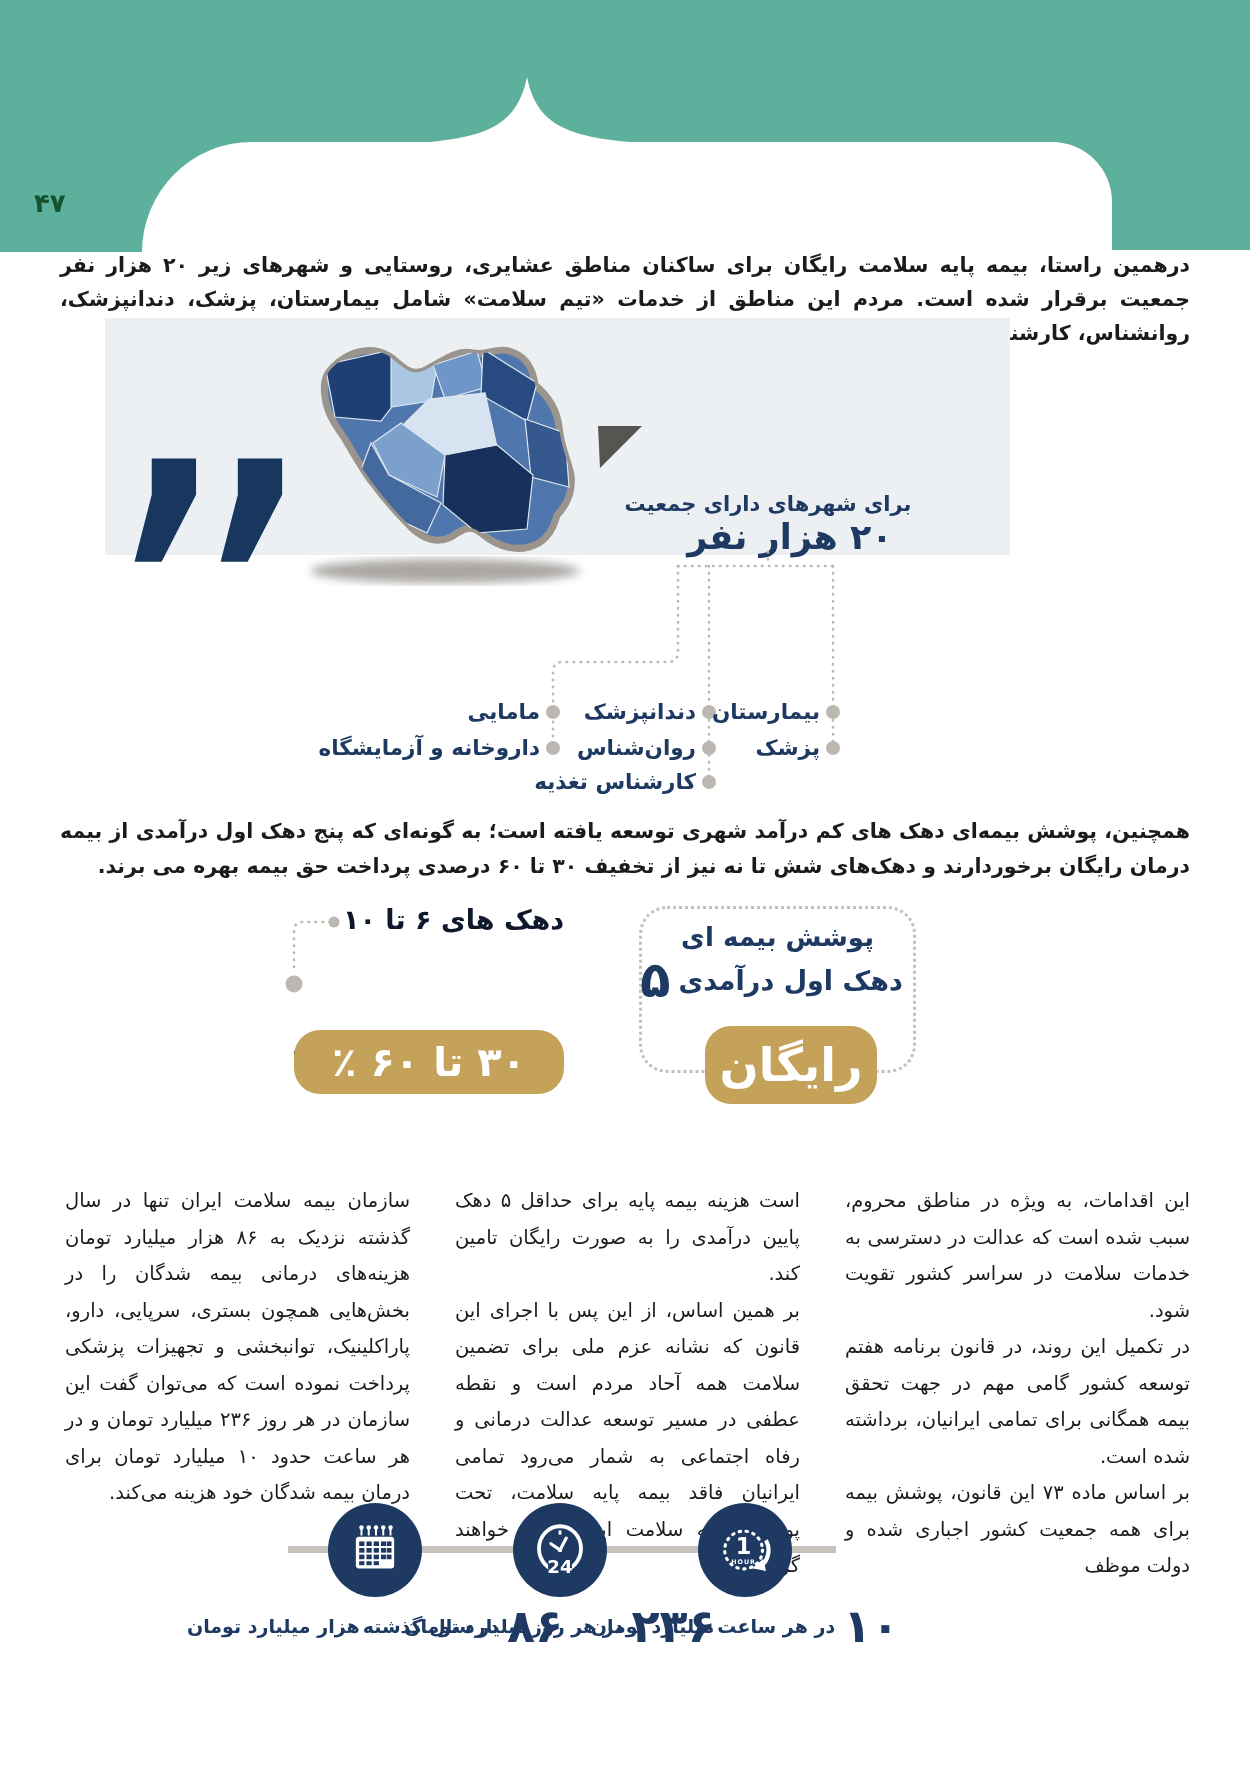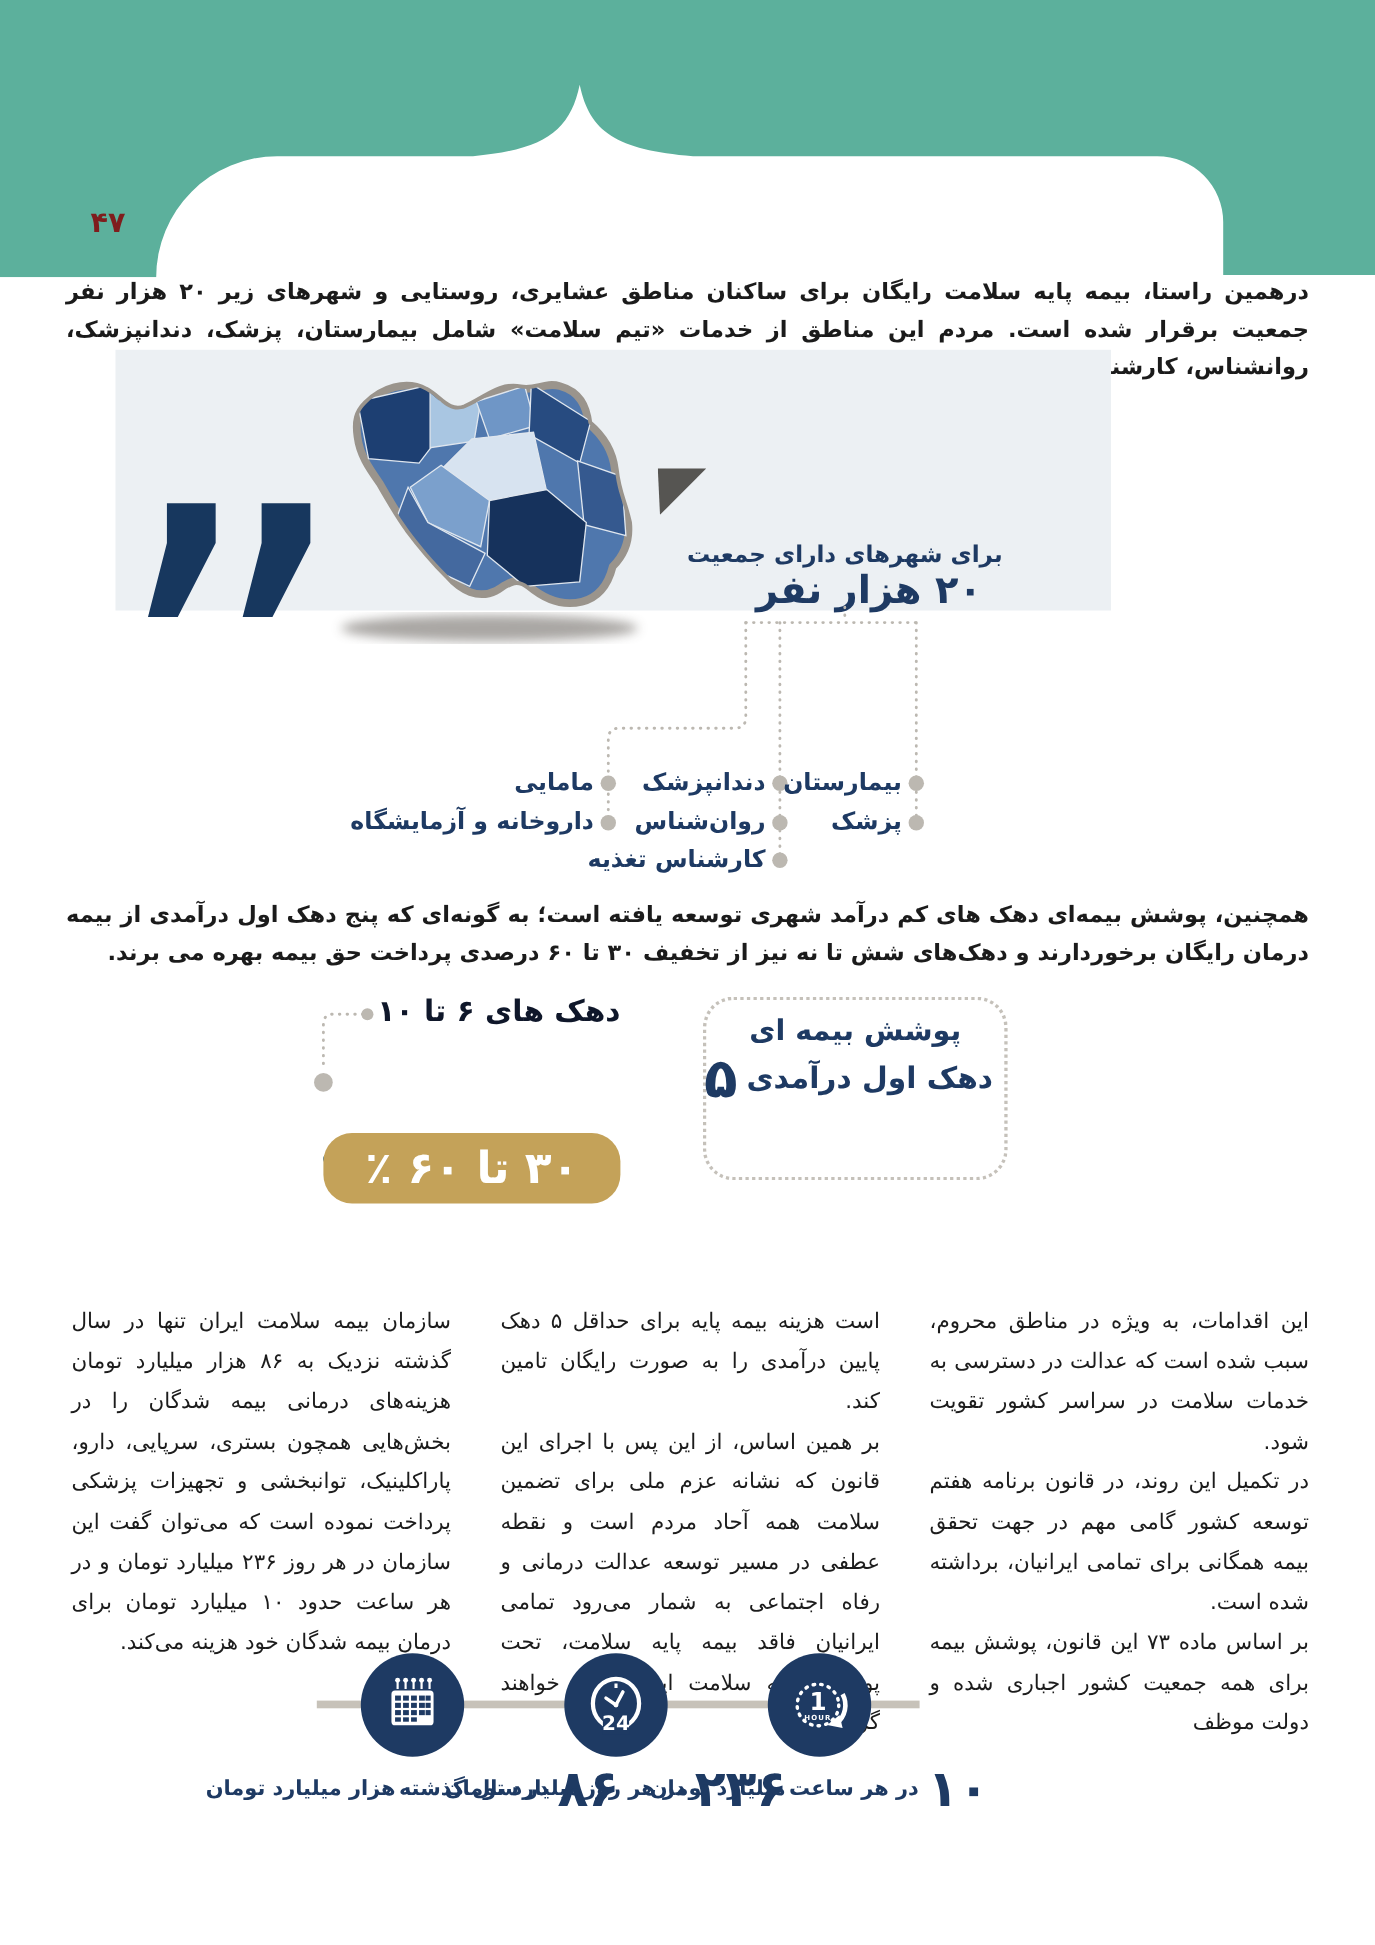--- a/index.html
+++ b/index.html
@@ -1,20 +1,20 @@
 <!DOCTYPE html>
 <html lang="fa"><head>
 <meta charset="utf-8">
 <style>
   html,body{margin:0;padding:0;background:#fff;}
   .page{position:relative;width:1250px;height:1768px;background:#ffffff;overflow:hidden;
         font-family:"DejaVu Sans",sans-serif;}
   .abs{position:absolute;}
   
-  .page-number{left:34px;top:188px;width:80px;text-align:right;color:#7f1d1d;
+  .page-number{left:34px;top:188px;width:80px;text-align:left;color:#14532d;
                font-size:26px;font-weight:bold;}
   
   .para{direction:rtl;text-align:justify;color:#1b1b1b;}
   .intro{left:60px;top:248px;width:1130px;font-size:20.5px;line-height:34px;font-weight:bold;}
   .mid-para{left:60px;top:814px;width:1130px;font-size:20.5px;line-height:35px;font-weight:bold;}
   
   .panel{left:105px;top:318px;width:905px;height:237px;background:#ecf0f3;}
   .quote{left:98px;top:408px;font-size:430px;line-height:1;color:#17375e;
          font-family:"DejaVu Sans",sans-serif;z-index:3;}
   .badge{left:627px;top:424px;width:283px;height:46px;background:#c4a259;border-radius:23px;
@@ -138,20 +138,21 @@
   <div class="abs svc" style="right:710px;top:735px;">داروخانه و آزمایشگاه</div>
 
   <div class="abs para mid-para">همچنین، پوشش بیمه‌ای دهک های کم درآمد شهری توسعه یافته است؛ به گونه‌ای که پنج دهک اول درآمدی از بیمه درمان رایگان برخوردارند و دهک‌های شش تا نه نیز از تخفیف ۳۰ تا ۶۰ درصدی پرداخت حق بیمه بهره می برند.</div>
 
   <div class="abs free-box"></div>
   <div class="abs free-line1">پوشش بیمه ای</div>
   <div class="abs free-line2">
     <span class="big-digit">۵</span>
     <span class="free-line2-text">دهک اول درآمدی</span>
   </div>
+  <div class="abs gold-pill pill-free">رایگان</div>
 
   <div class="abs decile-label">دهک های ۶ تا ۱۰</div>
   <svg class="abs" style="left:275px;top:900px;" width="80" height="105" viewBox="275 900 80 105">
     <path d="M330,922 H302 Q294,922 294,932 V968" fill="none" stroke="#bcb8b1" stroke-width="2.6" stroke-linecap="round" stroke-dasharray="0.5 6.5"></path>
     <circle cx="334" cy="922" r="5.5" fill="#bcb8b1"></circle>
     <circle cx="294" cy="984" r="8.5" fill="#bcb8b1"></circle>
   </svg>
   <div class="abs discount-title">تخفیف</div>
   <div class="abs gold-pill pill-discount">۳۰ تا ۶۰ ٪</div>
 

